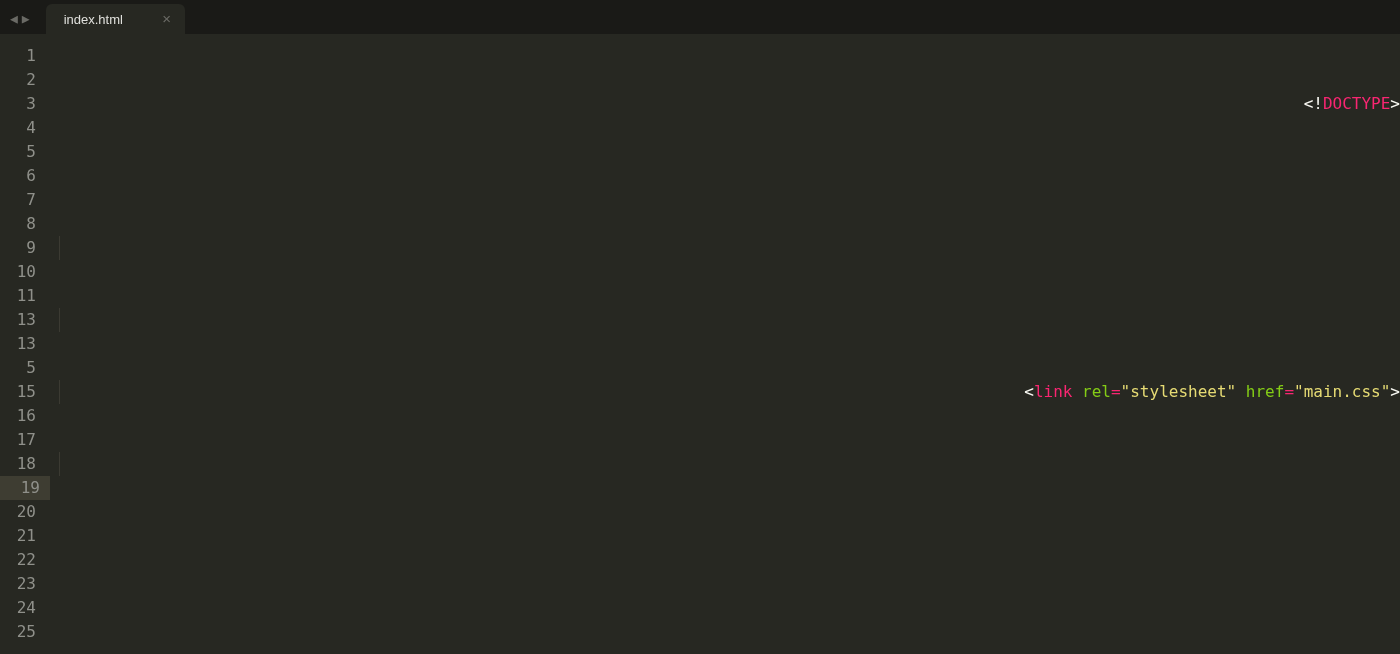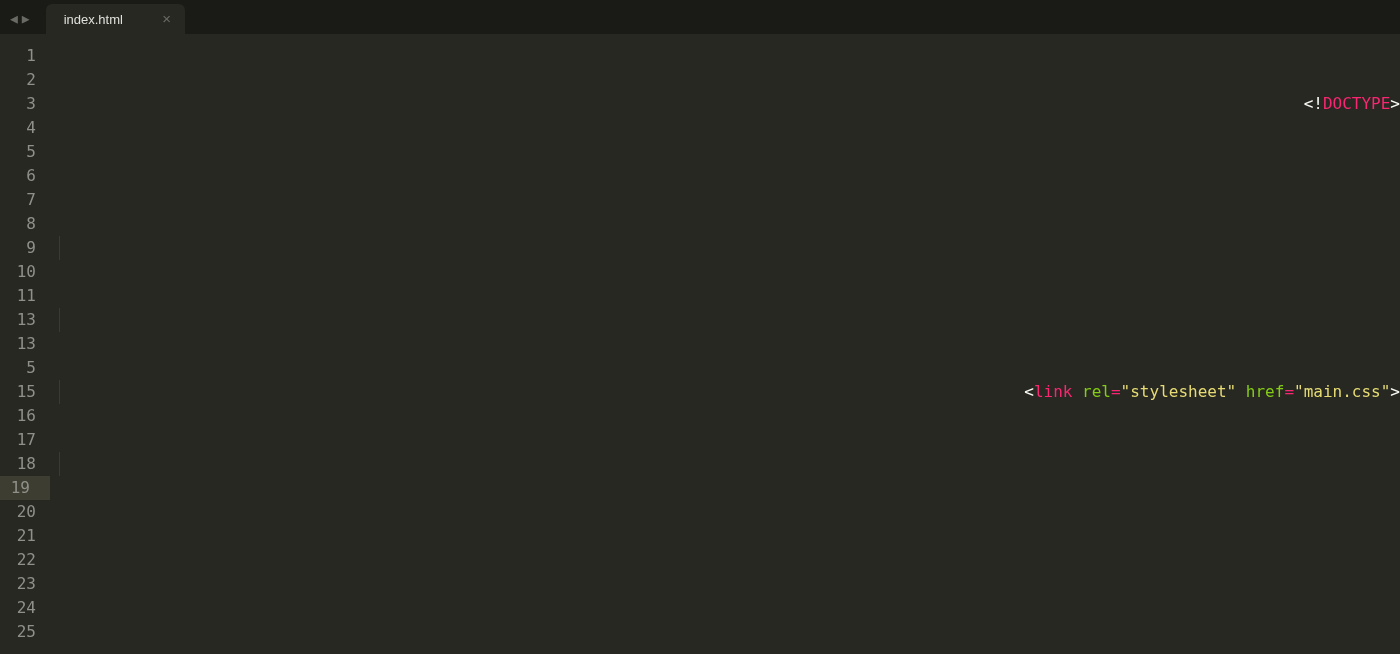--- a/index.html
+++ b/index.html
@@ -59,21 +59,21 @@
   width: 50px;
   text-align: right;
   padding-right: 14px;
   color: #8f908a;
   font-size: 16px;
   line-height: 24px;
   user-select: none;
   flex-shrink: 0;
 }
 .gutter div { height: 24px; }
-.gutter .hl { background: #3e3d32; margin-right: -14px; padding-right: 20px; }
+.gutter .hl { background: #3e3d32; margin-right: -14px; padding-right: 10px; }
 .code {
   flex: 1;
   font-size: 16px;
   line-height: 24px;
   white-space: pre;
   position: relative;
   text-align: right;
 }
 .code .line { height: 24px; position: relative; }
 .indent-guide {

